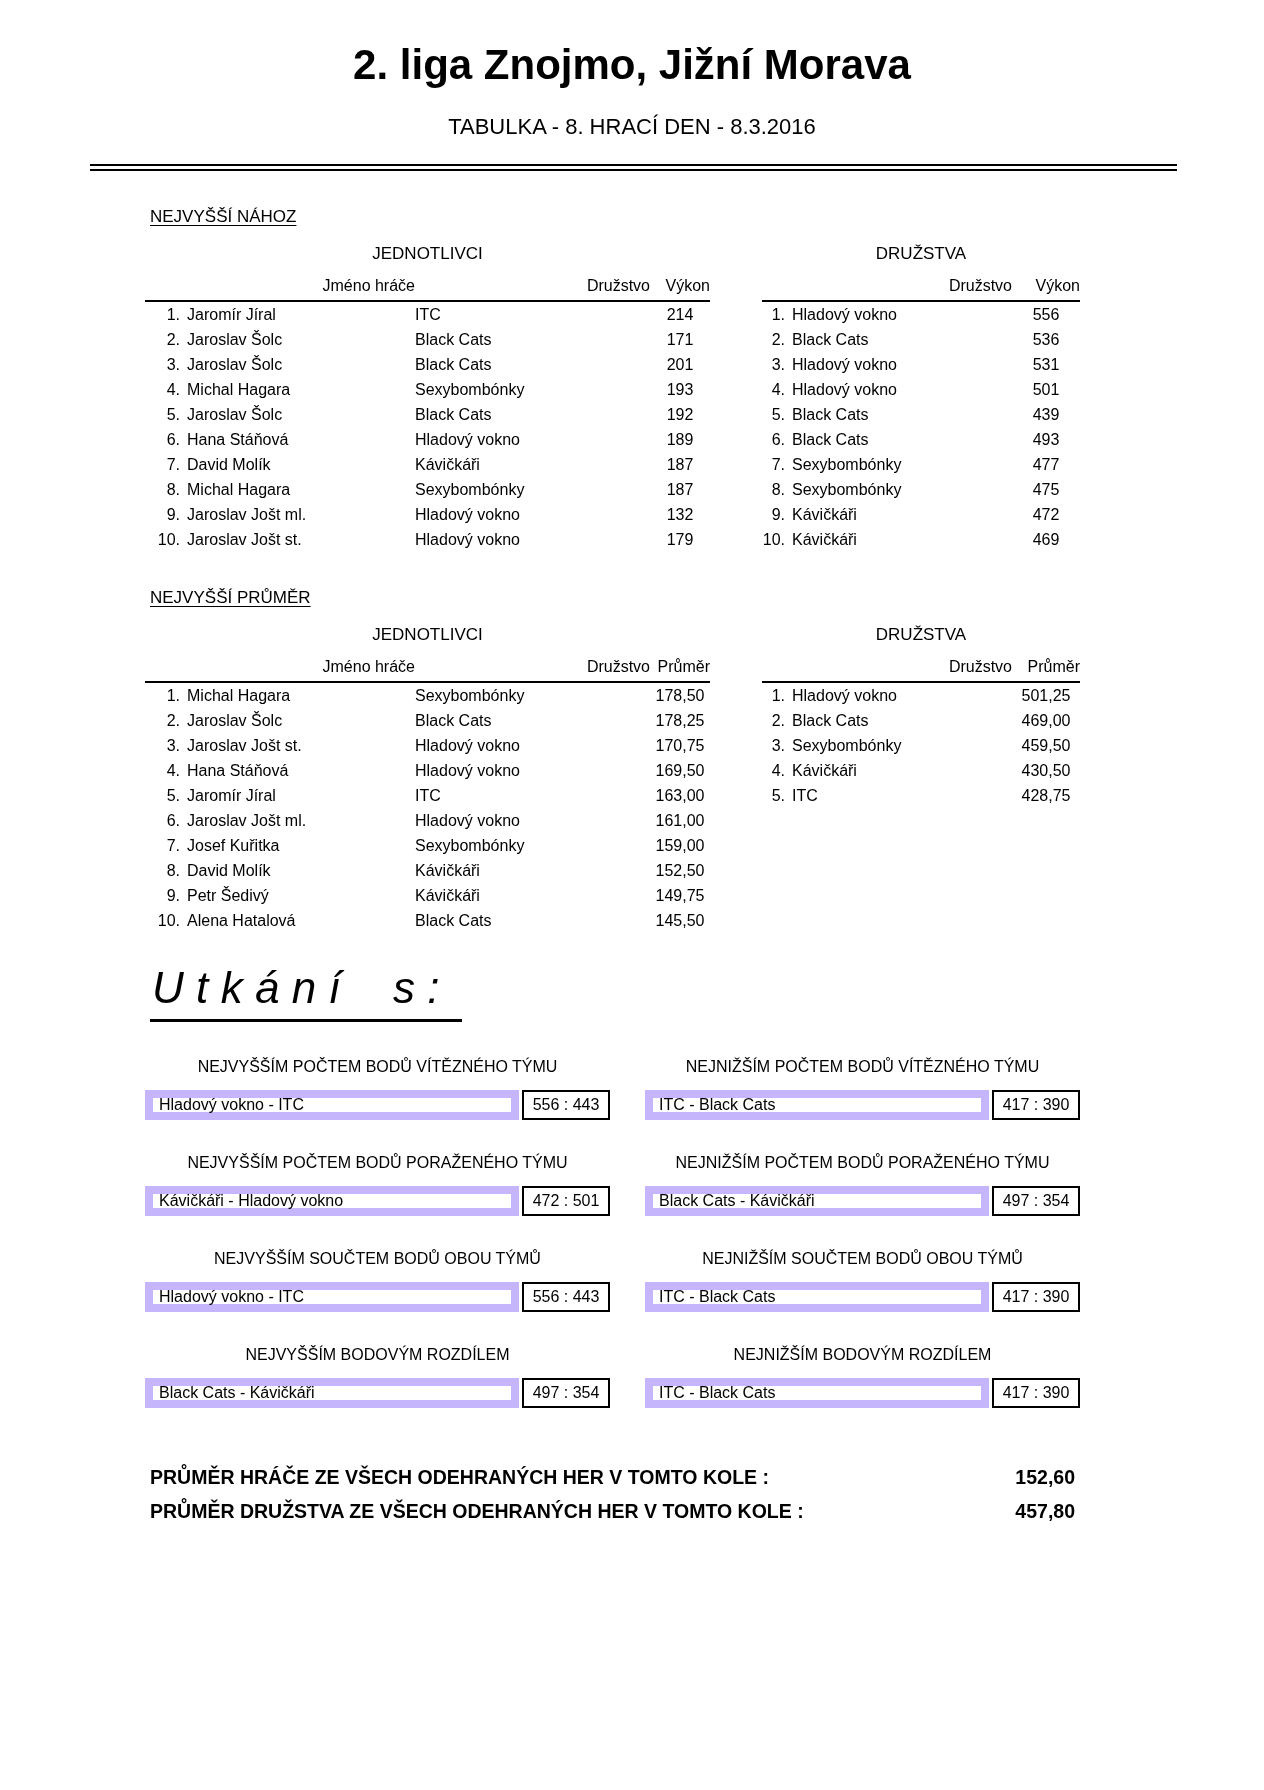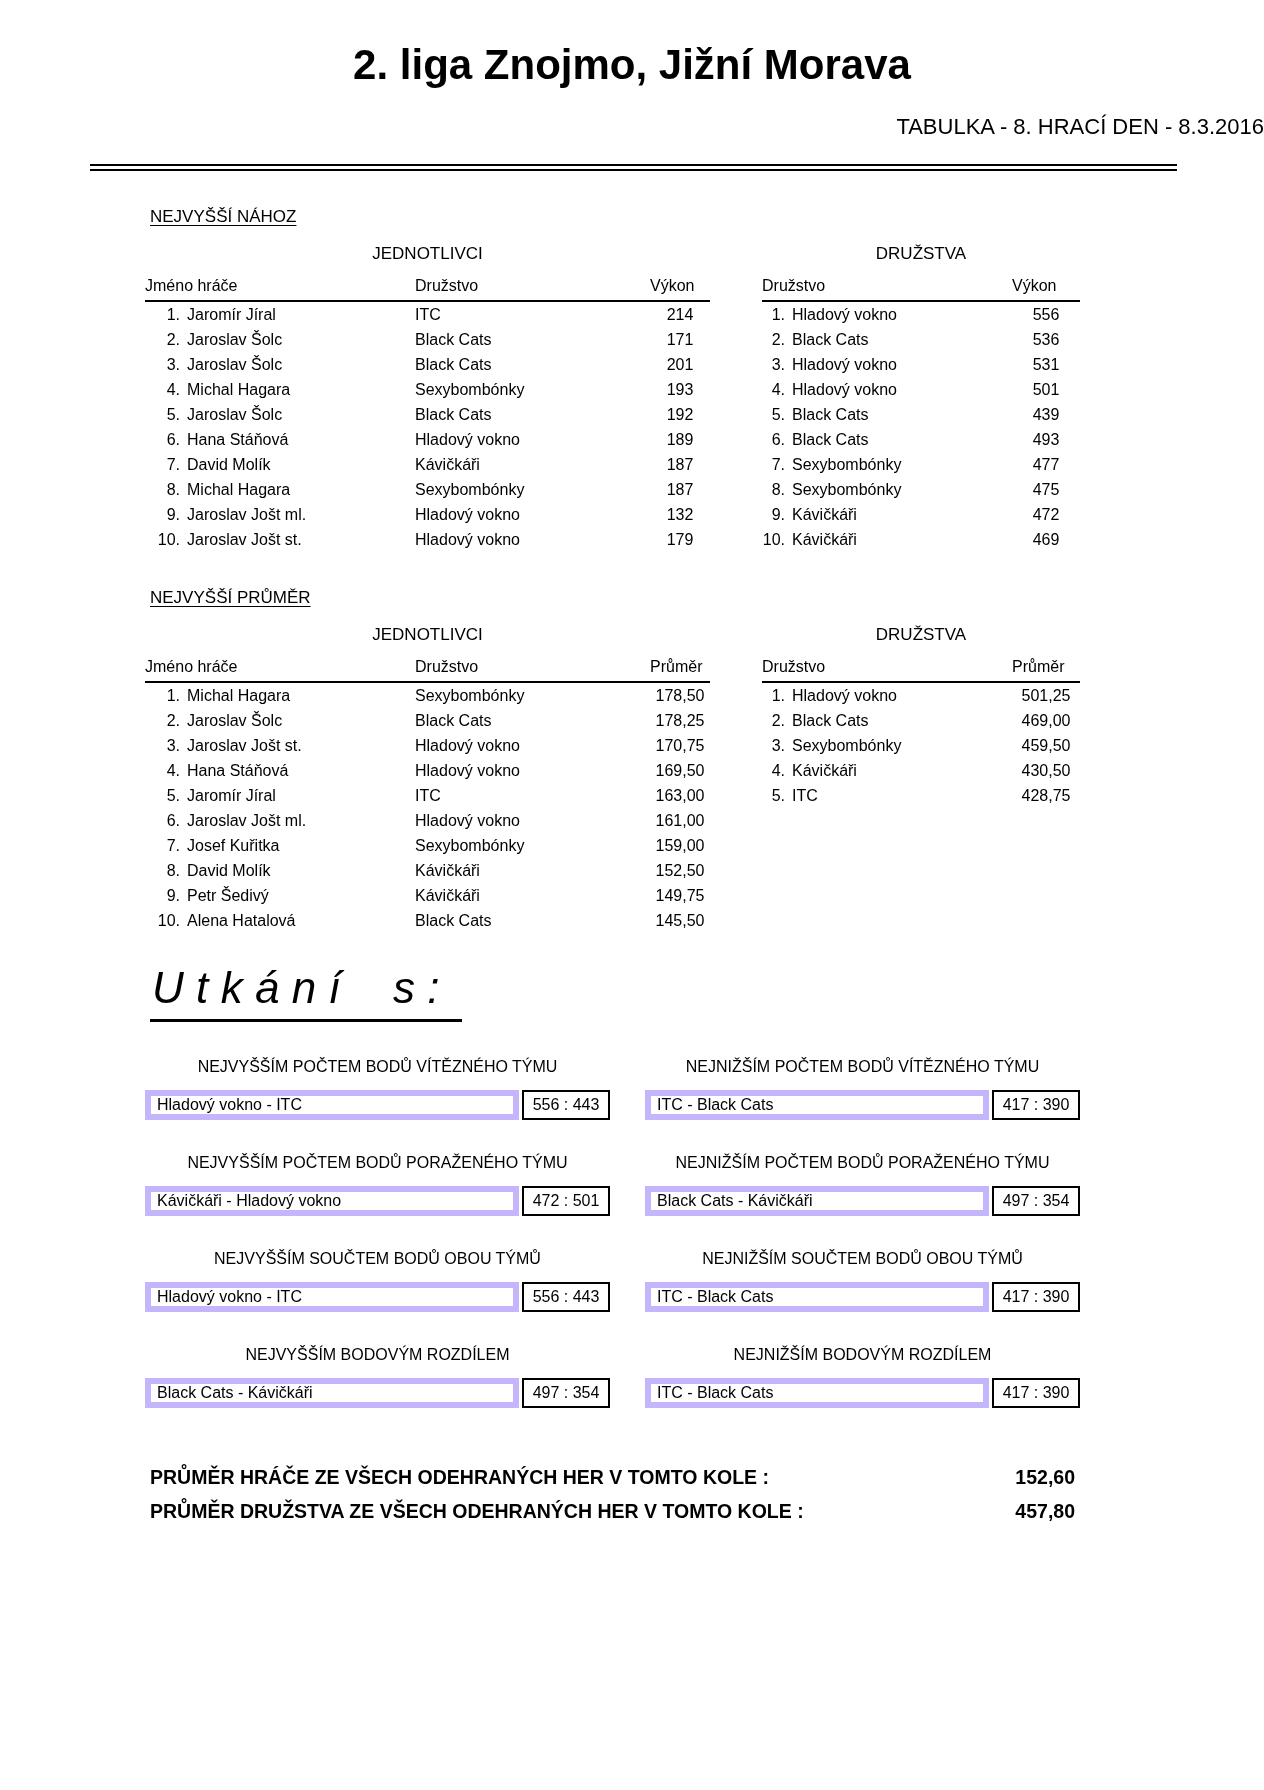--- a/index.html
+++ b/index.html
@@ -18,21 +18,21 @@
   .title {
     margin: 42px 0 0 0;
     font-size: 42px;
     font-weight: bold;
     text-align: center;
     line-height: 1.1;
   }
   .subtitle {
     margin-top: 26px;
     font-size: 22px;
-    text-align: right;
+    text-align: center;
   }
   .double-rule {
     margin: 24px 0 0 90px;
     width: 1087px;
     height: 3px;
     border-top: 2px solid #000;
     border-bottom: 2px solid #000;
   }
   
   .content { width: 935px; margin-left: 145px; }
@@ -54,21 +54,21 @@
     margin-bottom: 13px;
     text-align: center;
     font-size: 17px;
   }
   table { border-collapse: collapse; width: 100%; table-layout: fixed; }
   th {
     font-weight: normal;
     font-size: 16px;
     border-bottom: 2px solid #000;
     padding: 0 0 5px 0;
-    text-align: left;
+    text-align: right;
     white-space: nowrap;
   }
   td { font-size: 16px; height: 25px; white-space: nowrap; vertical-align: middle; padding: 0; }
   td.rank { text-align: right; padding-right: 7px; }
   td.name, td.team { text-align: left; }
   td.val { text-align: center; }
   .col-rank-i { width: 42px; }
   .col-name   { width: 228px; }
   .col-team-i { width: 235px; }
   .col-val-i  { width: 60px; }
@@ -96,21 +96,21 @@
   }
   .match-label {
     text-align: center;
     font-size: 16px;
     margin-bottom: 14px;
     white-space: nowrap;
   }
   .match-row { display: flex; gap: 3px; height: 30px; box-sizing: border-box; }
   .match-pair {
     flex: 1;
-    border: 6px solid #c4b5fd;
+    border: 8px solid #c4b5fd;
     display: flex;
     align-items: center;
     padding-left: 6px;
     font-size: 16px;
     box-sizing: border-box;
     white-space: nowrap;
   }
   .match-score {
     width: 88px;
     border: 2px solid #000;

